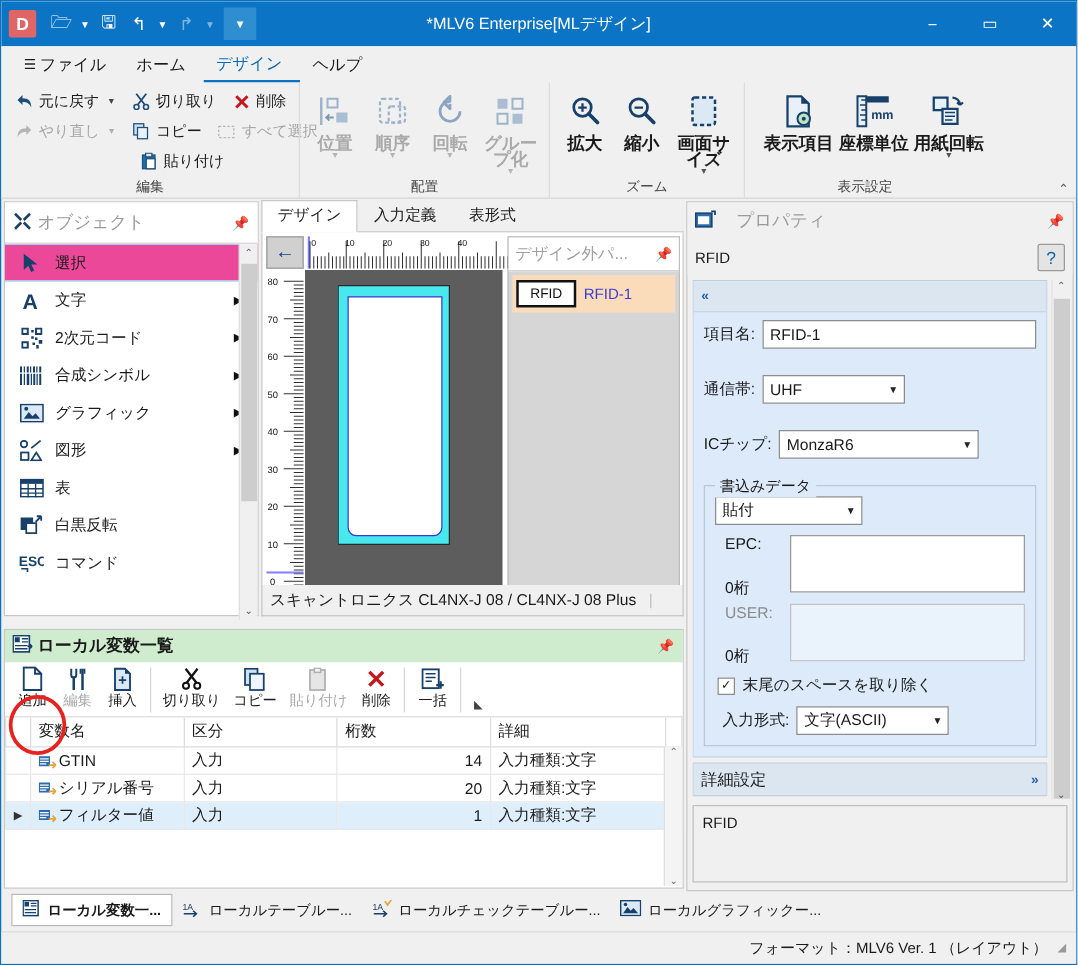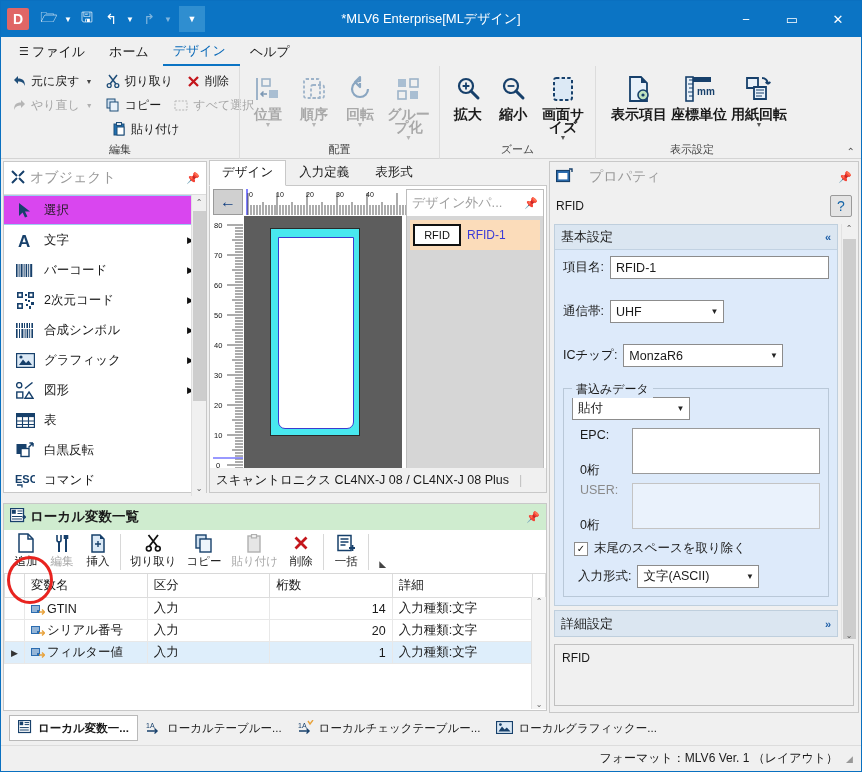--- a/index.html
+++ b/index.html
@@ -52,21 +52,21 @@
   .bbtn.dis .bcar{ color:#b5b5b5;}
   .ribcollapse{ position:absolute;right:6px;bottom:2px;font-size:10px;color:#555;}
 
   
   .objpanel{ position:absolute;left:2px;top:160px;width:204px;height:332px;background:#fff;border:1px solid #c8c8c8;}
   .panelhdr{ height:30px;display:flex;align-items:center;padding:16px 6px;background:#fff;border-bottom:1px solid #dcdcdc;}
   .panelhdr .ptitle{ font-size:14px;color:#9a9a9a;flex:1;display:flex;align-items:center;gap:4px;}
   .pin{ font-size:11px;color:#444;transform:rotate(0deg);}
   .objlist{ position:relative;height:301px;overflow:hidden;}
   .objitem{ height:30px;display:flex;align-items:center;padding:0 4px 0 8px;font-size:12.5px;}
-  .objitem.sel{ background:#d946ef;border-top:1px solid #9dcdf0;border-bottom:1px solid #9dcdf0;}
+  .objitem.sel{ background:#ec4899;border-top:1px solid #9dcdf0;border-bottom:1px solid #9dcdf0;}
   .objitem .oico{ width:26px;display:flex;align-items:center;justify-content:center;}
   .objitem .olab{ flex:1;padding-left:6px;}
   .objitem .oarr{ font-size:9px;color:#111;padding-right:8px;}
   .vscroll{ position:absolute;right:0;top:0;width:15px;height:100%;background:#f0f0f0;border-left:1px solid #e0e0e0;}
   .vscroll .up,.vscroll .dn{ height:15px;display:flex;align-items:center;justify-content:center;font-size:8px;color:#555;}
   .vscroll .up{ position:absolute;top:0;width:100%;}
   .vscroll .dn{ position:absolute;bottom:0;width:100%;}
   .vscroll .thumb{ position:absolute;left:1px;width:13px;background:#cdcdcd;}
 
   
@@ -424,37 +424,20 @@
       <div class="objitem">
         <span class="oico">
           <svg width="17" height="17" viewBox="0 0 17 17">
               <text x="1" y="15" font-family="Liberation Sans" font-size="17" font-weight="bold" fill="#17406b">A</text>
             </svg>
         </span>
         <span class="olab">文字</span>
         <span class="oarr">▶</span>
       </div>
 
-      <div class="objitem">
-        <span class="oico">
-          <svg width="18" height="15" viewBox="0 0 18 15">
-              <g fill="#17406b">
-                <rect x="0" y="1" width="1.6" height="13"></rect>
-                <rect x="2.6" y="1" width="1" height="13"></rect>
-                <rect x="4.6" y="1" width="2" height="13"></rect>
-                <rect x="7.6" y="1" width="1" height="13"></rect>
-                <rect x="9.6" y="1" width="1.6" height="13"></rect>
-                <rect x="12.2" y="1" width="1" height="13"></rect>
-                <rect x="14.2" y="1" width="2" height="13"></rect>
-              </g>
-            </svg>
-        </span>
-        <span class="olab">バーコード</span>
-        <span class="oarr">▶</span>
-      </div>
 
       <div class="objitem">
         <span class="oico">
           <svg width="17" height="17" viewBox="0 0 17 17">
               <g fill="#17406b">
                 <rect x="0" y="0" width="6" height="6"></rect>
                 <rect x="11" y="0" width="6" height="6"></rect>
                 <rect x="0" y="11" width="6" height="6"></rect>
                 <rect x="8" y="2" width="2" height="2"></rect>
                 <rect x="8" y="7" width="2" height="2"></rect>
@@ -894,21 +877,20 @@
     </div>
     <div class="propsub">
       <span class="psub">RFID</span>
       <span class="helpbtn">?</span>
     </div>
 
     <div class="propbody">
 
       <div class="section">
         <div class="sechdr">
-          <span class="slab">基本設定</span>
           <span class="chev">«</span>
         </div>
         <div class="secbody">
 
           <div class="frow">
             <span class="flab">項目名:</span>
             <span class="ftext">RFID-1</span>
           </div>
 
           <div class="frow">

